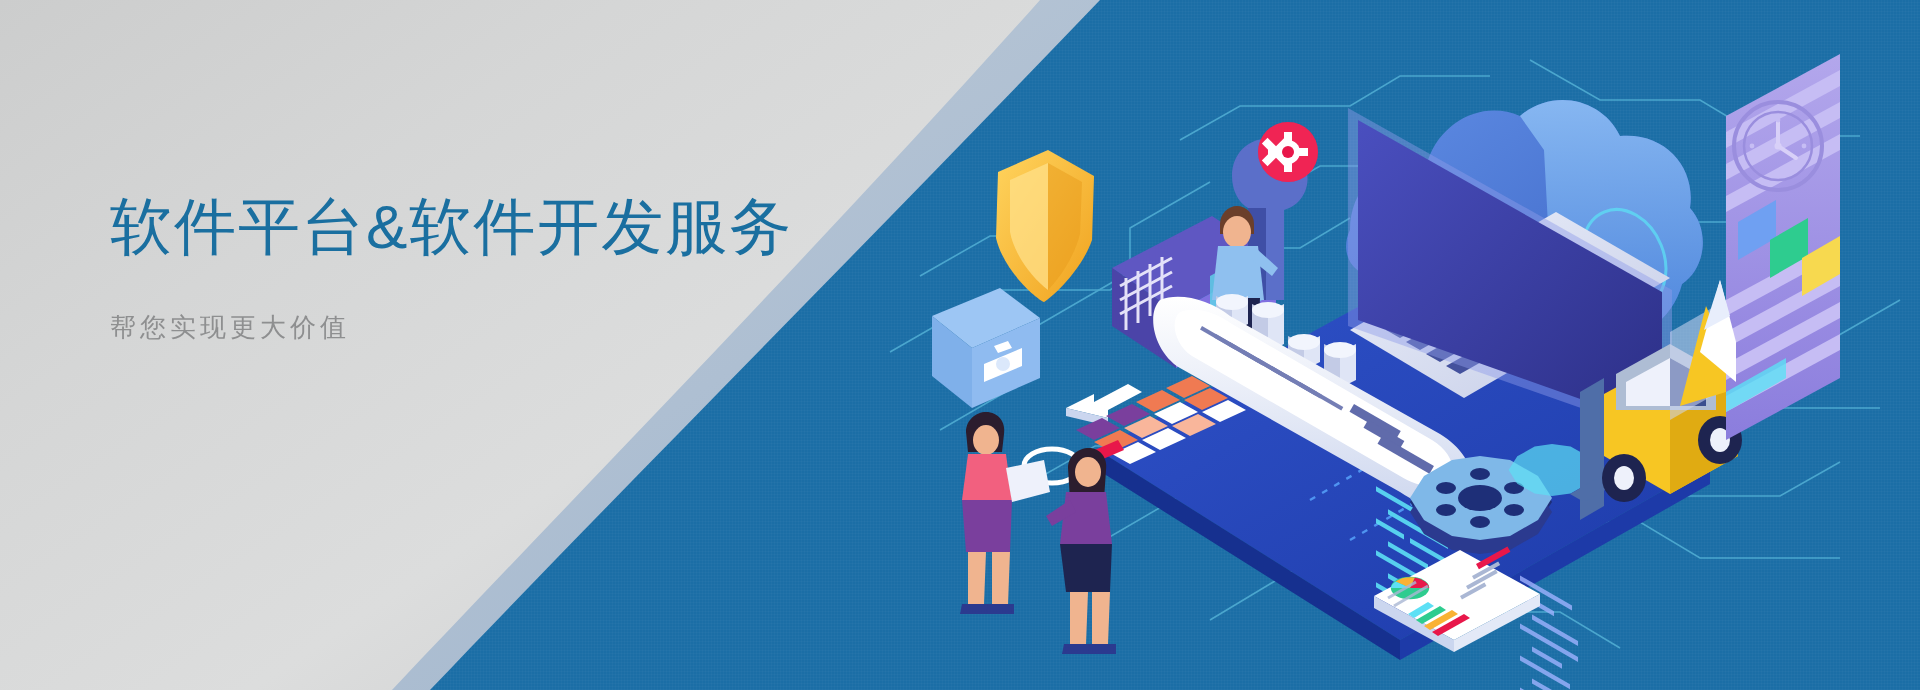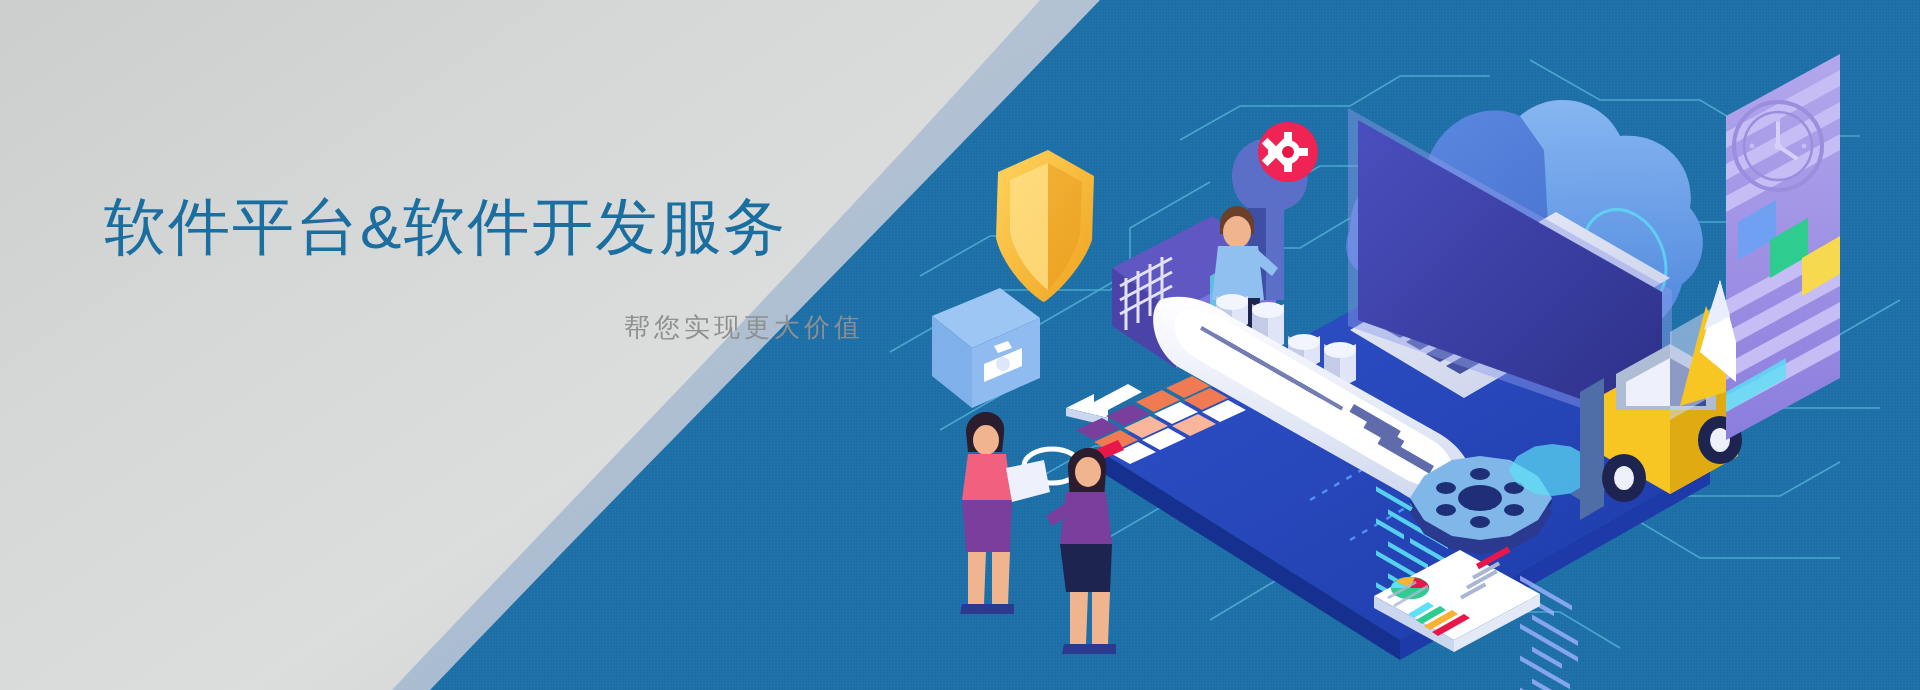--- a/index.html
+++ b/index.html
@@ -12,28 +12,28 @@
   .bg-blue{ position:absolute; inset:0; background:#1b6ea6; }
   .bg-blue::after{
     content:""; position:absolute; inset:0;
     background:
       repeating-linear-gradient(0deg, rgba(255,255,255,.022) 0 1px, transparent 1px 3px),
       repeating-linear-gradient(90deg, rgba(255,255,255,.022) 0 1px, transparent 1px 3px);
   }
   .sweep-svg{ position:absolute; inset:0; width:1920px; height:690px; }
 
   
-  .copy{ position:absolute; left:104px; top:196px; width:760px; }
+  .copy{ position:absolute; left:110px; top:196px; width:760px; }
   .headline{
     font-size:62px; line-height:1.0; font-weight:400; color:#1a6fa0;
     letter-spacing:2px; white-space:nowrap;
   }
   .subtitle{
     margin-top:52px; font-size:26px; color:#8e8f90; letter-spacing:4px;
-    font-weight:400; white-space:nowrap;text-align:right;
+    font-weight:400; white-space:nowrap;
   }
 
   
   .illo{ position:absolute; left:880px; top:0; width:1040px; height:690px; }
   .illo svg{ display:block; width:1040px; height:690px; }
 </style>
 </head>
 <body>
 
 <div id="banner">

